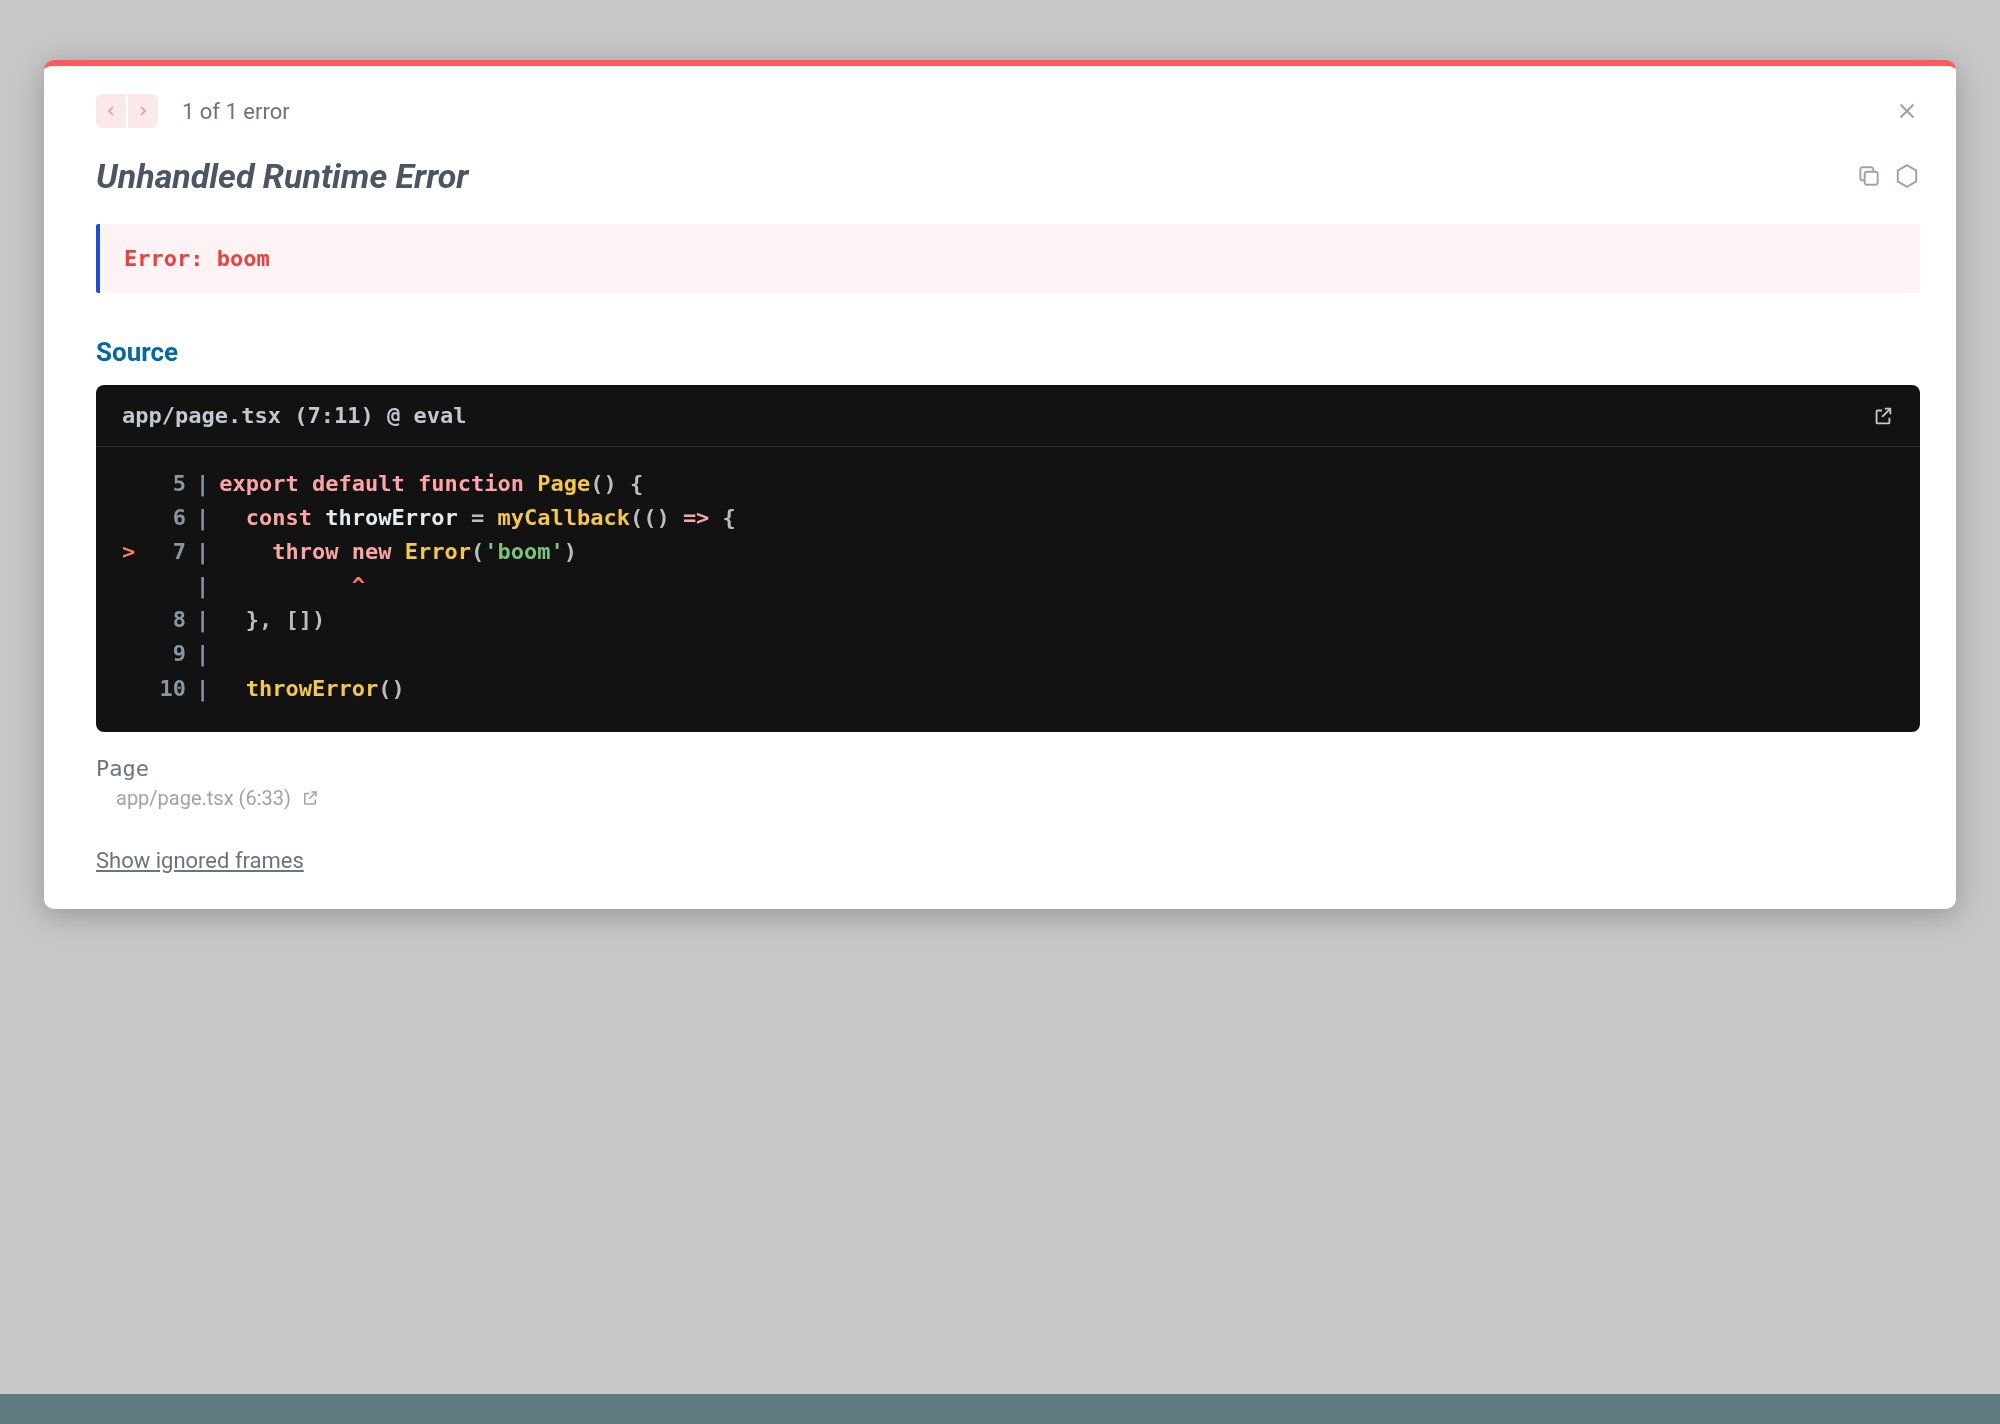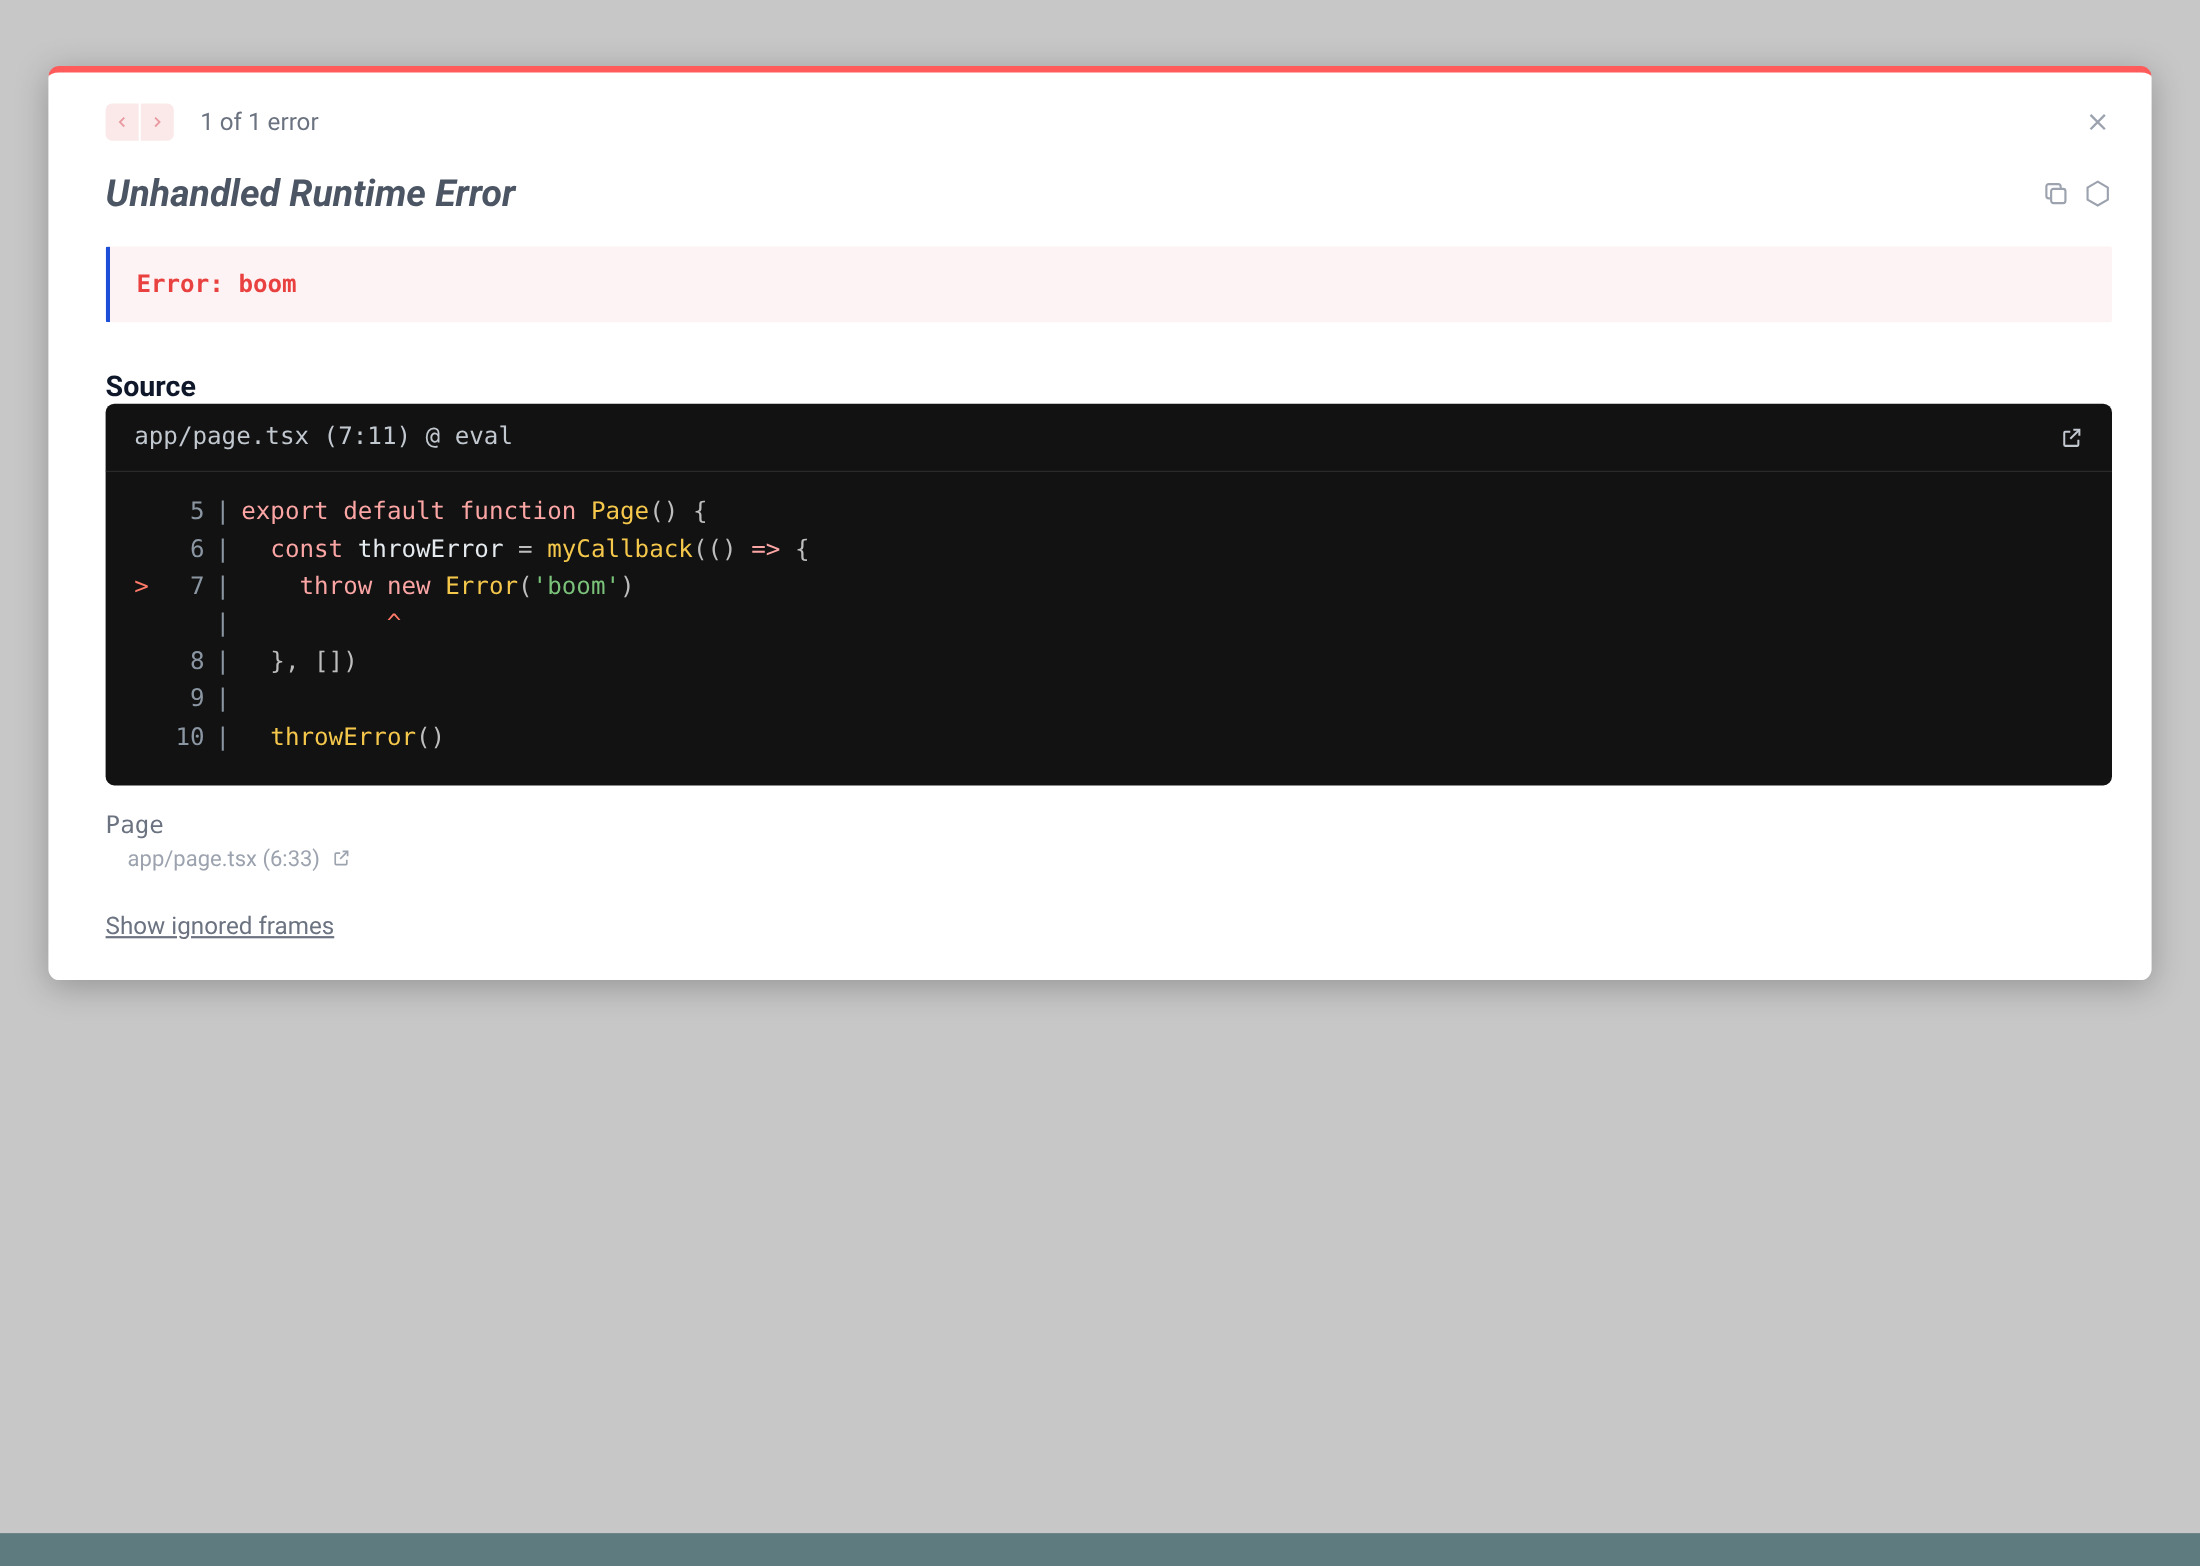--- a/index.html
+++ b/index.html
@@ -72,28 +72,30 @@
     font-size: 22px;
     font-weight: 700;
     color: #e8413f;
     margin-bottom: 44px;
     border-radius: 2px;
   }
 
   .section-heading {
     font-size: 26px;
     font-weight: 700;
-    color: #0f172a;
+    color: #0369a1;
+    margin-bottom: 18px;
   }
 
   .code-block {
     background: #121212;
     border-radius: 8px;
     overflow: hidden;
     margin-bottom: 24px;
+    font-weight: bold;
   }
   .code-header {
     display: flex;
     align-items: center;
     padding: 18px 26px;
     color: #c2c8cf;
     font-family: ui-monospace, Menlo, Consolas, monospace;
     font-size: 22px;
     border-bottom: 1px solid #2e2e2e;
   }

